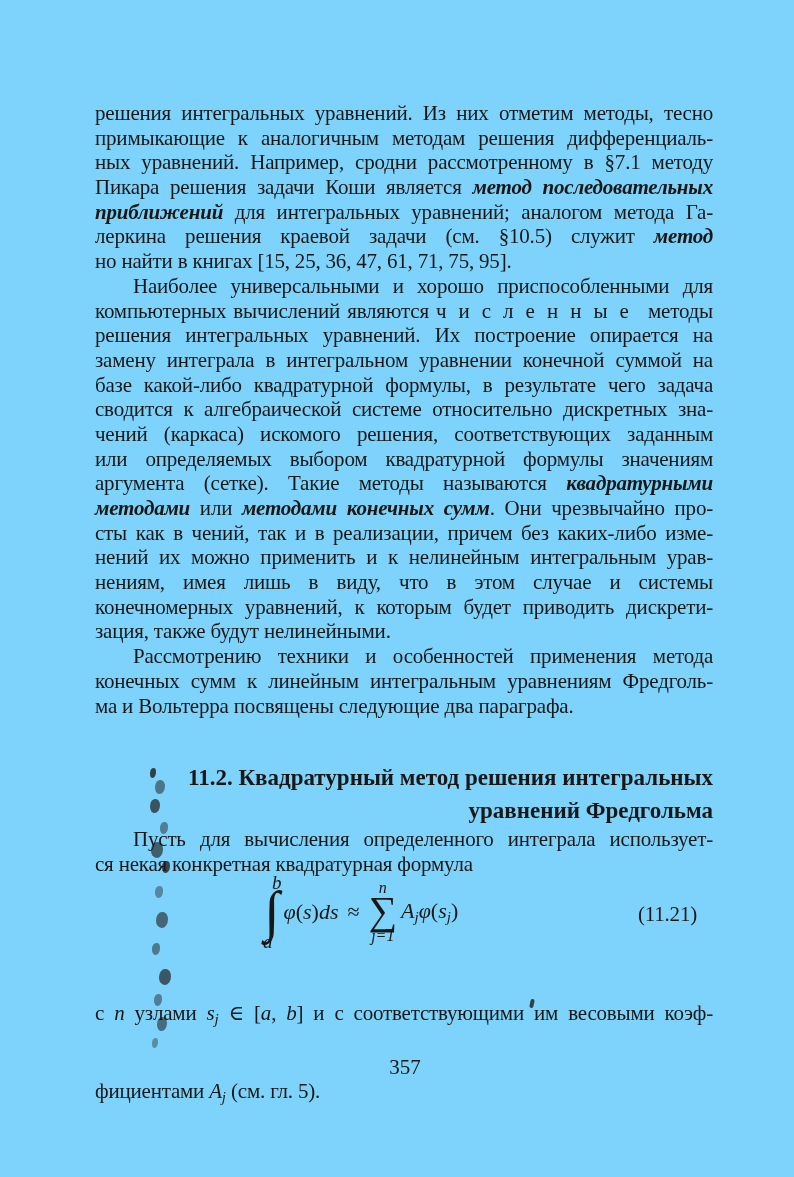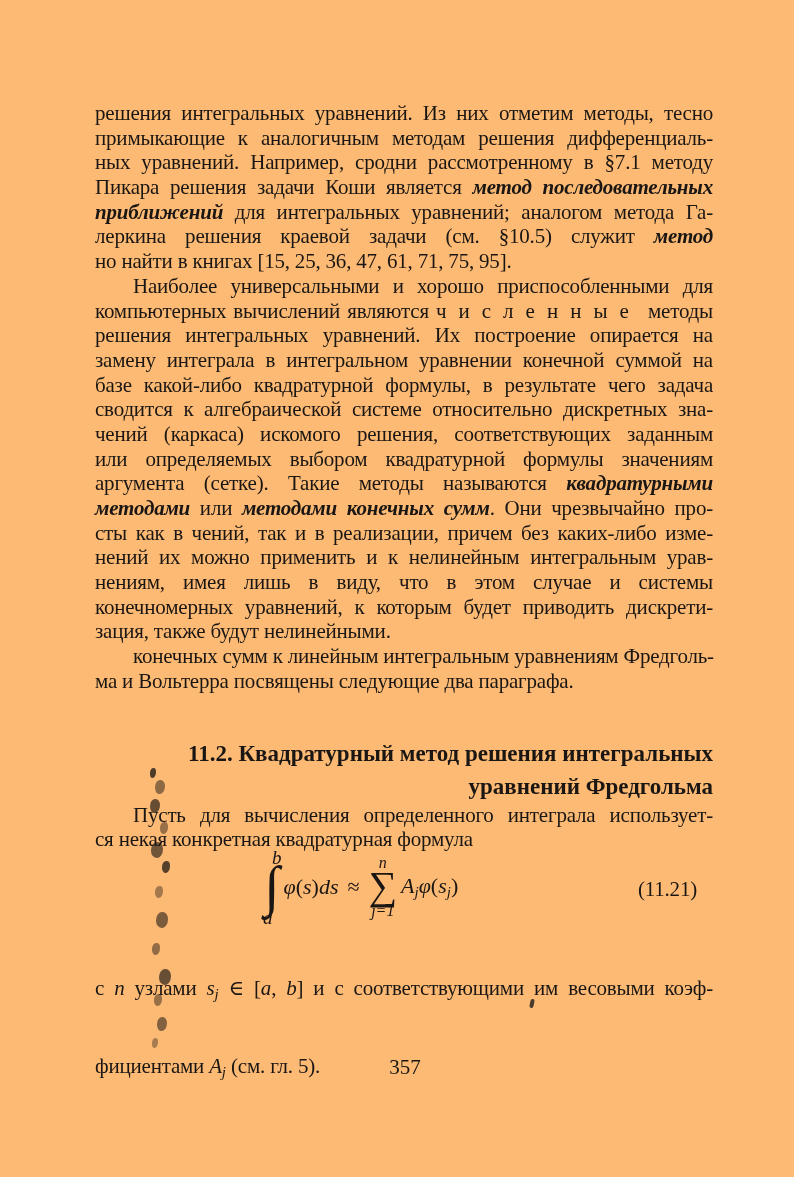--- a/index.html
+++ b/index.html
@@ -1,18 +1,18 @@
 <!DOCTYPE html>
 <html><head>
 <meta charset="utf-8">
 <style>
   html,body{margin:0;padding:0;background:#ffffff;}
   .page{
     position:relative;width:794px;height:1177px;overflow:hidden;
-    background:#fdba74;color:#1a1613;
+    background:#7dd3fc;color:#1a1613;
     font-family:"Liberation Serif","DejaVu Serif",serif;
   }
   .text-block{position:absolute;left:95px;top:101px;width:618px;font-size:21px;letter-spacing:-0.2px;}
   .para .line{
     text-align:justify;text-align-last:justify;
     line-height:24.7px;height:24.7px;white-space:nowrap;
   }
   .para.indent .line:first-child{padding-left:38px;}
   .para .line:last-child{text-align-last:left;}
   .para.wide .line{line-height:31px;height:31px;margin-top:47px;}
@@ -92,20 +92,21 @@
         <div class="line"><span>или определяемых выбором квадратурной формулы значениям</span></div>
         <div class="line"><span>аргумента (сетке). Такие методы называются </span><span class="run-bi">квадратурными</span></div>
         <div class="line"><span class="run-bi">методами</span><span> или </span><span class="run-bi">методами конечных сумм</span><span>. Они чрезвычайно про-</span></div>
         <div class="line"><span>сты как в чений, так и в реализации, причем без каких-либо изме-</span></div>
         <div class="line"><span>нений их можно применить и к нелинейным интегральным урав-</span></div>
         <div class="line"><span>нениям, имея лишь в виду, что в этом случае и системы</span></div>
         <div class="line"><span>конечномерных уравнений, к которым будет приводить дискрети-</span></div>
         <div class="line"><span>зация, также будут нелинейными.</span></div>
       </div>
       <div class="para indent">
+        <div class="line"><span>Рассмотрению техники и особенностей применения метода</span></div>
         <div class="line"><span>конечных сумм к линейным интегральным уравнениям Фредголь-</span></div>
         <div class="line"><span>ма и Вольтерра посвящены следующие два параграфа.</span></div>
       </div>
       <div class="heading">
         <div class="line">11.2. Квадратурный метод решения интегральных</div>
         <div class="line">уравнений Фредгольма</div>
       </div>
       <div class="para indent">
         <div class="line"><span>Пусть для вычисления определенного интеграла использует-</span></div>
         <div class="line"><span>ся некая конкретная квадратурная формула</span></div>

